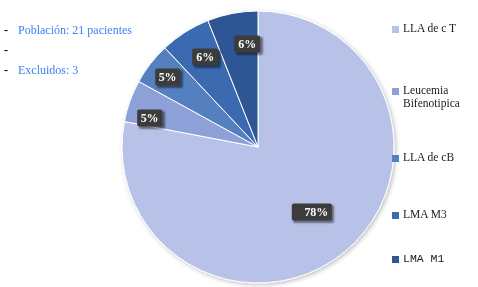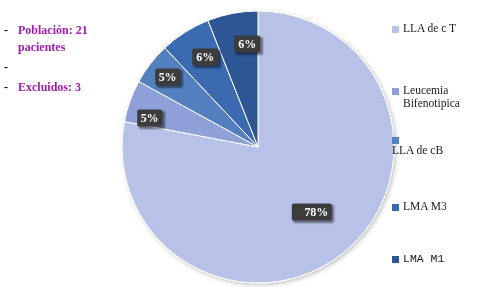--- a/index.html
+++ b/index.html
@@ -39,22 +39,22 @@
   .note-dash {
     width: 14px;
     flex: 0 0 14px;
     font-size: 12px;
     font-weight: bold;
     color: #000;
     line-height: 17px;
   }
   .note-text {
     font-size: 12px;
-    font-weight: bold;
-    color: #a21caf;
+    font-weight: normal;
+    color: #3b82f6;
     line-height: 17px;
   }
 
   
   #pie-wrap {
     position: absolute;
     left: 118px;
     top: 0px;
     width: 284px;
     height: 287px;
@@ -152,25 +152,25 @@
 
   <div id="legend">
       <div class="legend-item" style="top: 22px;">
         <span class="legend-swatch" style="background: rgb(184, 194, 232);"></span>
         <span class="legend-label">LLA de c T</span>
       </div>
       <div class="legend-item" style="top: 84px; font-family: Liberation Serif, serif;">
         <span class="legend-swatch" style="background: rgb(141, 160, 216);"></span>
         <span class="legend-label">Leucemia Bifenotipica</span>
       </div>
-      <div class="legend-item" style="top: 133px; flex-direction: column;">
+      <div class="legend-item" style="top: 151px;">
         <span class="legend-swatch" style="background: rgb(85, 128, 192);"></span>
         <span class="legend-label">LLA de cB</span>
       </div>
-      <div class="legend-item" style="top: 200px;">
+      <div class="legend-item" style="top: 208px;">
         <span class="legend-swatch" style="background: rgb(58, 107, 176);"></span>
         <span class="legend-label">LMA M3</span>
       </div>
       <div class="legend-item" style="top: 252px; font-family: Liberation Mono, monospace;">
         <span class="legend-swatch" style="background: rgb(46, 86, 148);"></span>
         <span class="legend-label">LMA M1</span>
       </div>
     </div>
 
 </div>

